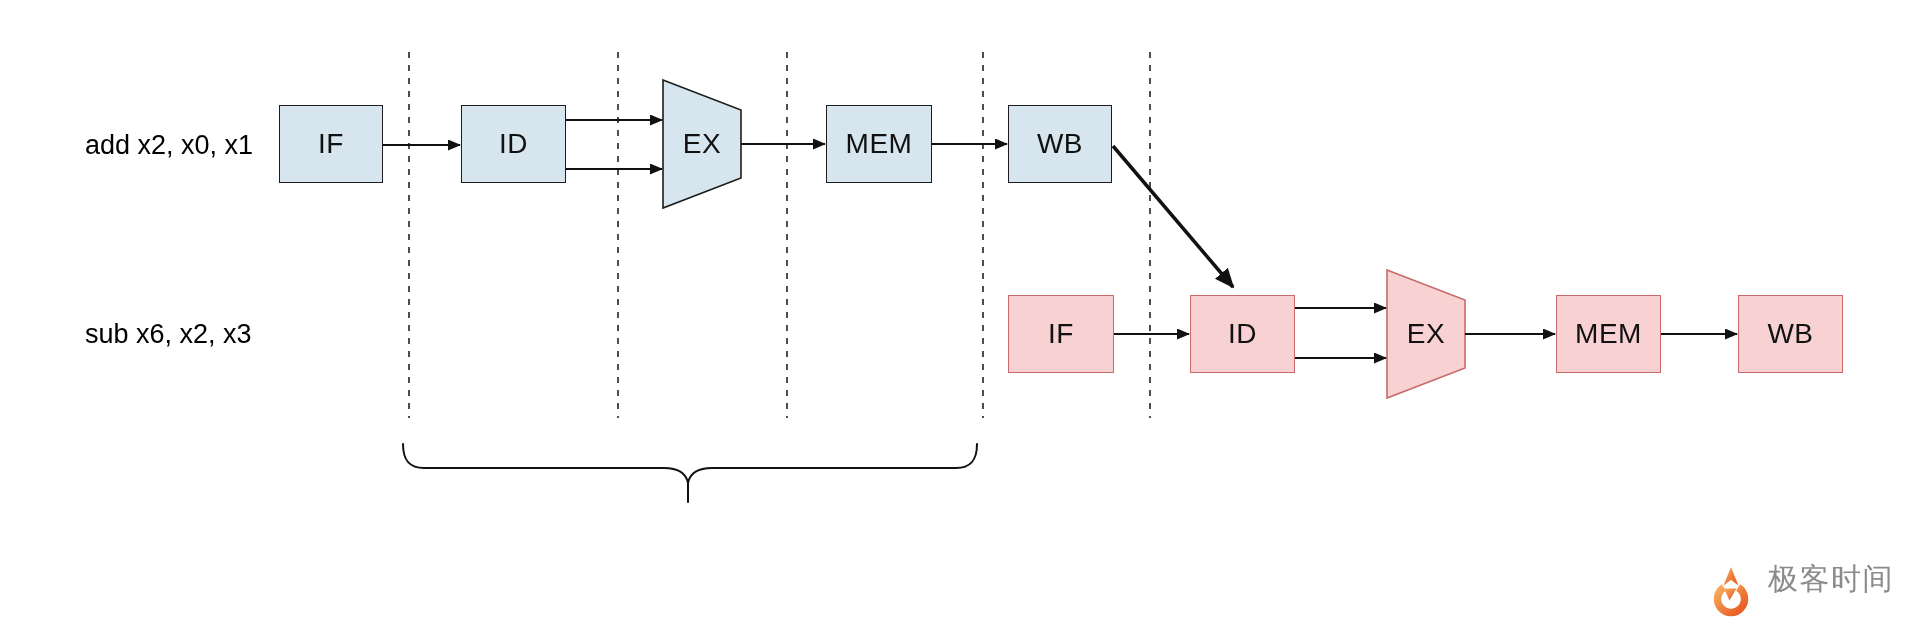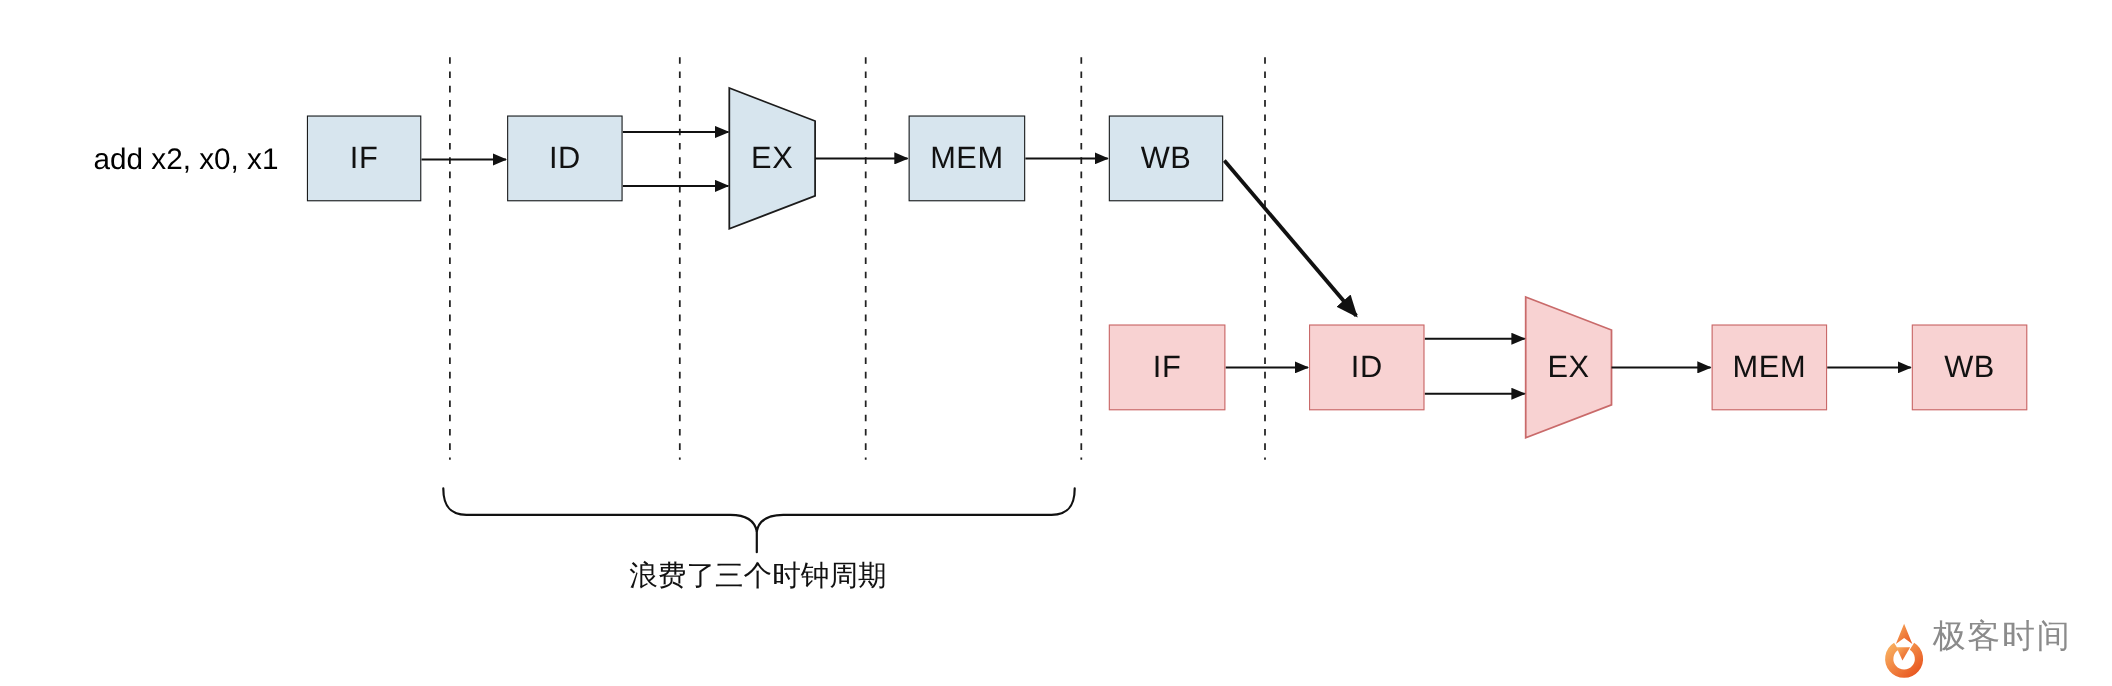--- a/index.html
+++ b/index.html
@@ -8,21 +8,21 @@
   .layer{position:absolute;left:0;top:0;width:1920px;height:624px;}
   .stage{position:absolute;display:flex;align-items:center;justify-content:center;
          font-size:28px;color:#111;box-sizing:border-box;letter-spacing:0.5px;text-align:center;}
   .s-blue{background:#d7e5ee;border:1.6px solid #1c1c1c;}
   .s-pink{background:#f8d2d2;border:1.6px solid #c96a6a;}
   .ex-label{background:none;border:none;}
   .ins-label{position:absolute;left:85px;font-size:27px;color:#000;line-height:32px;white-space:nowrap;}
   .caption{position:absolute;left:389px;top:506px;width:600px;text-align:center;
            font-size:26px;color:#111;line-height:34px;}
   .logo{position:absolute;left:1710px;top:554px;display:flex;align-items:center;}
-  .logo-text{position:absolute;left:47px;top:8px;font-size:30px;line-height:34px;
+  .logo-text{position:absolute;left:58px;top:8px;font-size:30px;line-height:34px;
              color:#8b8b8b;letter-spacing:1.5px;white-space:nowrap;}
 </style>
 </head>
 <body>
 
 <div class="canvas">
 
   <svg class="layer" viewBox="0 0 1920 624">
     <defs>
       <marker id="ah" markerUnits="userSpaceOnUse" markerWidth="13" markerHeight="11" refX="12" refY="5.5" orient="auto">
@@ -73,32 +73,32 @@
     </g>
 
     <g transform="translate(1710,554)">
       <path d="M13.85,33.45 A13.5,13.5 0 1 0 28.15,33.45" fill="none" stroke="url(#lg-orange)" stroke-width="7.5"></path>
       <path d="M21,13 L28.5,31.5 L21,26 L13.5,31.5 Z" fill="url(#lg-orange)"></path>
       <path d="M14,34.5 L26.5,34.5 L19.5,46.5 Z" fill="url(#lg-orange)"></path>
     </g>
   </svg>
 
   <div class="ins-label" style="top:129px;">add x2, x0, x1</div>
+  <div class="ins-label" style="top:318px;">sub x6, x2, x3</div>
 
   <div class="stage s-blue" style="left:279px;top:105px;width:104px;height:78px;">IF</div>
   <div class="stage s-blue" style="left:461px;top:105px;width:105px;height:78px;">ID</div>
   <div class="stage ex-label" style="left:663px;top:105px;width:78px;height:78px;">EX</div>
   <div class="stage s-blue" style="left:826px;top:105px;width:106px;height:78px;">MEM</div>
   <div class="stage s-blue" style="left:1008px;top:105px;width:104px;height:78px;">WB</div>
 
   <div class="stage s-pink" style="left:1008px;top:295px;width:106px;height:78px;">IF</div>
   <div class="stage s-pink" style="left:1190px;top:295px;width:105px;height:78px;">ID</div>
   <div class="stage ex-label" style="left:1387px;top:295px;width:78px;height:78px;">EX</div>
   <div class="stage s-pink" style="left:1556px;top:295px;width:105px;height:78px;">MEM</div>
   <div class="stage s-pink" style="left:1738px;top:295px;width:105px;height:78px;">WB</div>
 
-  <div class="caption">浪费了三个时钟周期</div>
 
   <div class="logo">
     <div class="logo-text">极客时间</div>
   </div>
 
 </div>
 
 </body></html>

